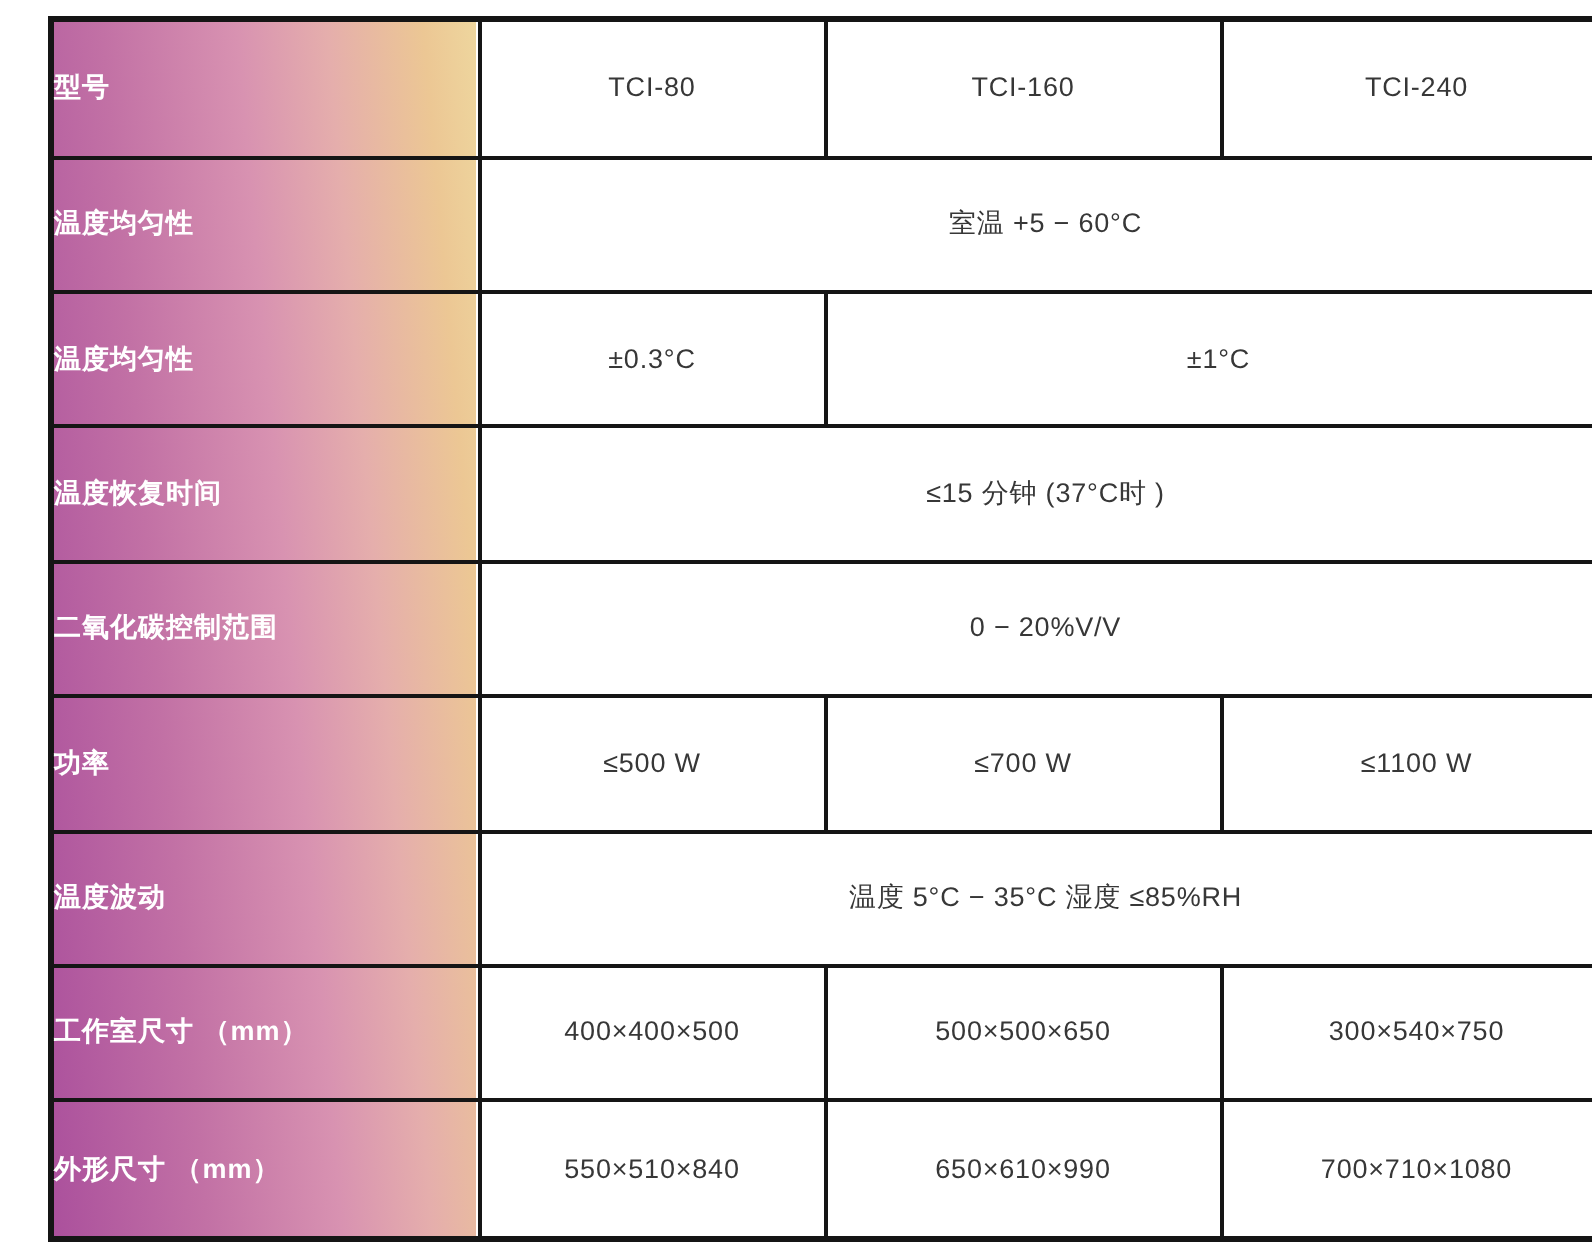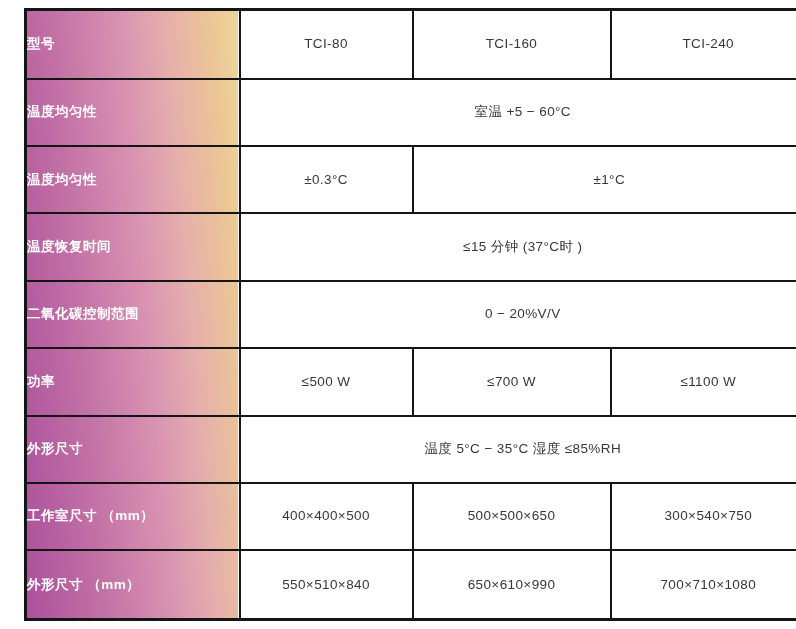--- a/index.html
+++ b/index.html
@@ -93,21 +93,21 @@
           <td class="label-cell">二氧化碳控制范围</td>
           <td class="data-cell" colspan="3">0 − 20%V/V</td>
         </tr>
         <tr>
           <td class="label-cell">功率</td>
           <td class="data-cell" colspan="1">≤500 W</td>
           <td class="data-cell" colspan="1">≤700 W</td>
           <td class="data-cell" colspan="1">≤1100 W</td>
         </tr>
         <tr>
-          <td class="label-cell">外形尺寸</td>
+          <td class="label-cell">温度波动</td>
           <td class="data-cell" colspan="3">温度 5°C − 35°C 湿度 ≤85%RH</td>
         </tr>
         <tr>
           <td class="label-cell">工作室尺寸 （mm）</td>
           <td class="data-cell" colspan="1">400×400×500</td>
           <td class="data-cell" colspan="1">500×500×650</td>
           <td class="data-cell" colspan="1">300×540×750</td>
         </tr>
         <tr>
           <td class="label-cell">外形尺寸 （mm）</td>

